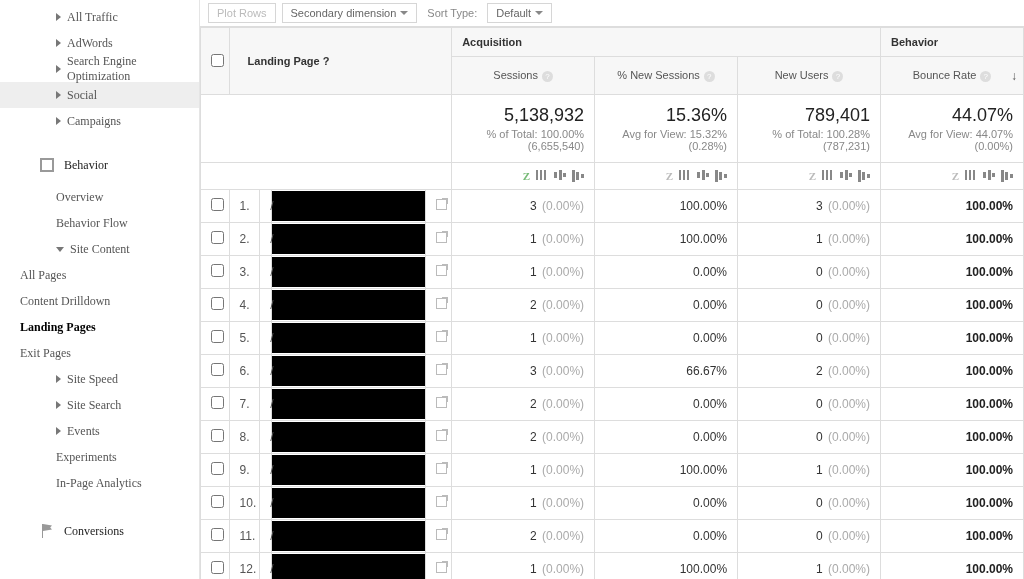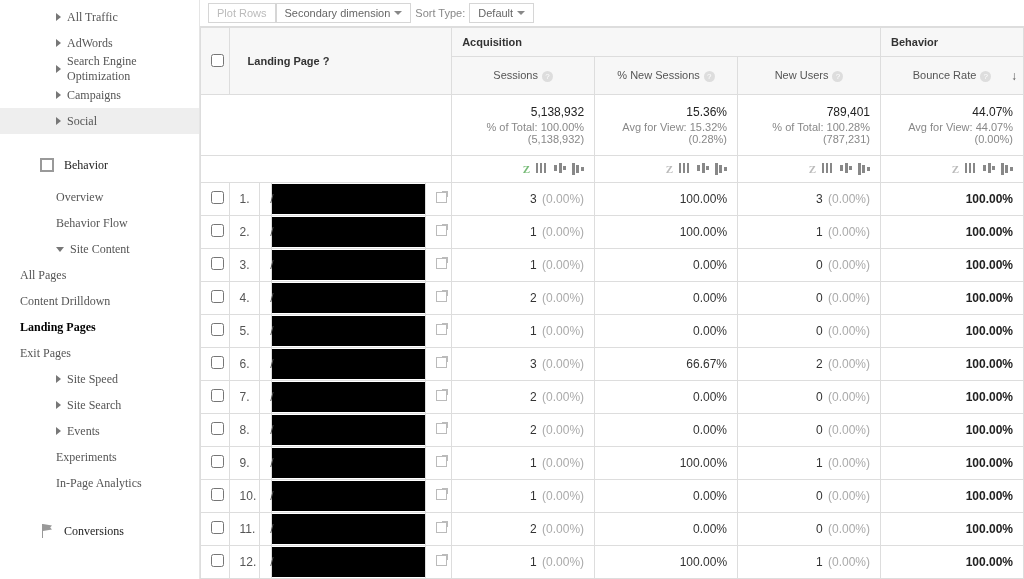--- a/index.html
+++ b/index.html
@@ -17,36 +17,36 @@
     .sidebar li.bold { font-weight:bold; color:#000; }
     .sidebar .tri { display:inline-block; width:0; height:0; border-top:4px solid transparent; border-bottom:4px solid transparent; border-left:5px solid #777; margin-right:6px; }
     .sidebar .tri.open { border-left:4px solid transparent; border-right:4px solid transparent; border-top:5px solid #777; border-bottom:none; margin-right:6px; }
     .sicon { width:14px; height:14px; display:inline-block; }
     .sicon.box { border:2px solid #999; }
     .sicon.flag { position:relative; }
     .sicon.flag:before { content:''; position:absolute; left:2px; top:0; width:1px; height:14px; background:#999; }
     .sicon.flag:after  { content:''; position:absolute; left:3px; top:0; width:9px; height:7px; background:#999; clip-path: polygon(0 0,100% 20%,80% 50%,100% 80%,0 100%); }
     
     .content { flex:1; display:flex; flex-direction:column; }
-    .toolbar { display:flex; padding:3px 8px; }
+    .toolbar { display:flex; gap:6px; padding:3px 8px; }
     .tbbtn { border:1px solid #d6d6d6; background:#fff; color:#666; padding:3px 8px; font-size:11px; display:flex; align-items:center; gap:4px; cursor:pointer; }
     .tbbtn.disabled { color:#bbb; }
     .tbbtn .dd { width:0; height:0; border-left:4px solid transparent; border-right:4px solid transparent; border-top:4px solid #888; }
     .plain { color:#888; font-size:11px; display:flex; align-items:center; padding:3px 4px; }
     
     .tablewrap { flex:1; border-top:1px solid #ddd; overflow:auto; }
     table { border-collapse:collapse; width:100%; table-layout:fixed; }
     th, td { border:1px solid #ddd; }
     th { background:#f7f7f7; font-weight:normal; color:#555; font-size:11px; }
     .grouphead th { text-align:left; padding:8px 10px; font-weight:bold; color:#333; }
     .subhead th { text-align:center; padding:12px 6px; position:relative; }
     .subhead .help { display:inline-block; width:11px; height:11px; border-radius:50%; background:#ddd; color:#fff; font-size:8px; line-height:11px; text-align:center; margin-left:4px; }
     .subhead .sortarrow { position:absolute; right:6px; top:50%; transform:translateY(-50%); font-size:12px; color:#555; }
     .summary td { text-align:right; padding:10px 10px; font-size:11px; color:#888; border-top:none; }
-    .summary .big { color:#222; font-size:12px; display:block; margin-bottom:2px; }
+    .summary .big { color:#222; font-size:18px; display:block; margin-bottom:2px; }
     .iconrow td { text-align:right; padding:6px 10px; }
     .iconset { display:inline-flex; gap:6px; }
     .miniicon { width:12px; height:12px; display:inline-block; }
     .mi-z { font-weight:bold; font-size:11px; color:#7b7; font-family:serif; }
     .mi-z.grey { color:#bbb; }
     .mi-bars1:before,.mi-bars2:before,.mi-bars3:before { content:''; }
     .mi-bars1,.mi-bars2,.mi-bars3 { background-image: linear-gradient(#888,#888); background-repeat:no-repeat; }
     .mi-bars1 { background: repeating-linear-gradient(90deg,#888 0 2px,transparent 2px 4px); width:12px; height:10px; }
     .mi-bars2 { background: linear-gradient(#888,#888) left/3px 6px no-repeat, linear-gradient(#888,#888) center/3px 10px no-repeat, linear-gradient(#888,#888) right/3px 4px no-repeat; width:12px; height:10px; }
     .mi-bars3 { background: linear-gradient(#888,#888) left/3px 4px no-repeat, linear-gradient(#888,#888) center/3px 8px no-repeat, linear-gradient(#888,#888) right/3px 12px no-repeat; width:12px; height:12px; transform:scaleX(-1); }
@@ -78,27 +78,27 @@
           <span>All Traffic</span>
         </li>
         <li class="sub">
           <span class="tri"></span>
           <span>AdWords</span>
         </li>
         <li class="sub">
           <span class="tri"></span>
           <span>Search Engine Optimization</span>
         </li>
+        <li class="sub selected">
+          <span class="tri"></span>
+          <span>Social</span>
+        </li>
         <li class="sub">
           <span class="tri"></span>
           <span>Campaigns</span>
-        </li>
-        <li class="sub selected">
-          <span class="tri"></span>
-          <span>Social</span>
         </li>
       </ul>
     <ul style="margin-top:18px">
       <li class="section">
         <span class="sicon box"></span>
         <span>Behavior</span>
       </li>
     </ul>
     <ul id="sb-behavior" style="margin-top:6px">
         <li class="sub">
@@ -196,21 +196,21 @@
             <th>Behavior</th>
           </tr>
           <tr class="subhead">
             <th><span>Sessions</span><span class="help">?</span></th>
             <th><span>% New Sessions</span><span class="help">?</span></th>
             <th><span>New Users</span><span class="help">?</span></th>
             <th><span>Bounce Rate</span><span class="help">?</span><span class="sortarrow">↓</span></th>
           </tr>
           <tr class="summary">
             <td colspan="5" style="border-right:1px solid #ddd"></td>
-            <td><span class="big">5,138,932</span><span>% of Total: 100.00%</span><br><span>(5,138,932)</span></td>
+            <td><span class="big">5,138,932</span><span>% of Total: 100.00%</span><br><span>(6,655,540)</span></td>
             <td><span class="big">15.36%</span><span>Avg for View: 15.32%</span><br><span>(0.28%)</span></td>
             <td><span class="big">789,401</span><span>% of Total: 100.28%</span><br><span>(787,231)</span></td>
             <td><span class="big">44.07%</span><span>Avg for View: 44.07%</span><br><span>(0.00%)</span></td>
           </tr>
           <tr class="iconrow">
             <td colspan="5"></td>
             <td><span class="iconset">
                   <span class="mi-z">Z</span>
                   <span class="miniicon mi-bars1"></span>
                   <span class="miniicon mi-bars2"></span>

